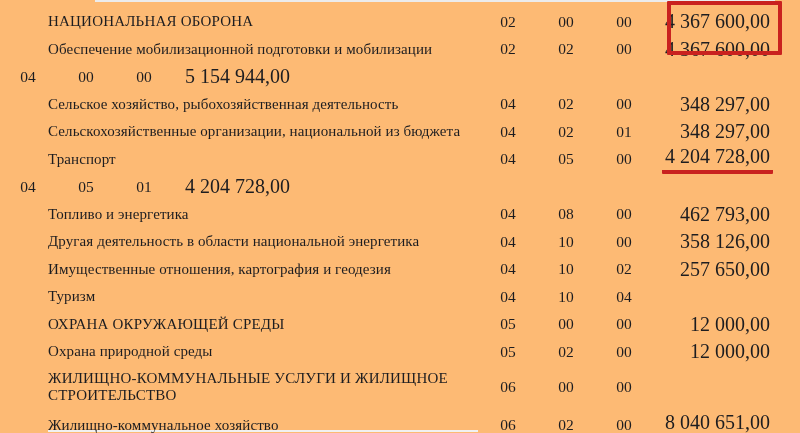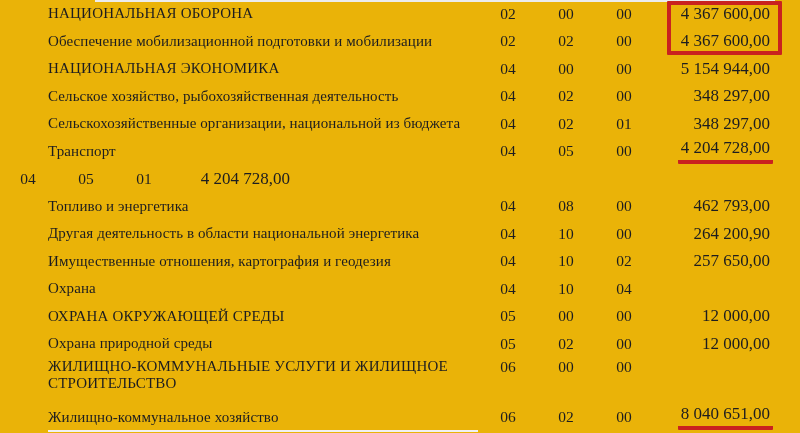--- a/index.html
+++ b/index.html
@@ -1,51 +1,51 @@
 <!DOCTYPE html>
 <html><head>
 <meta charset="utf-8">
 <style>
   * { margin: 0; padding: 0; box-sizing: border-box; }
   html, body { background: #ffffff; }
   .page {
     position: relative;
     width: 800px;
     height: 433px;
-    background: #eab308;
+    background: #fdba74;
     overflow: hidden;
     font-family: "Liberation Serif", "DejaVu Serif", serif;
     color: #1d1d20;
-    padding-top: 0;
+    padding-top: 8px;
   }
   .rows { position: relative; z-index: 1; }
   .row {
     display: flex;
     height: 27.5px;
     align-items: center;
   }
   .row.two {
     height: 46px;
-    align-items: flex-start;
+    align-items: center;
     padding-bottom: 3px;
   }
   .c-label {
     width: 480px;
     padding-left: 48px;
     font-size: 15px;
     line-height: 17px;
     letter-spacing: 0.1px;
     white-space: nowrap;
   }
   .row.two .c-label { white-space: normal; }
   .row.section .c-label { letter-spacing: 0.2px; }
   .c-rz  { width: 56px;  text-align: center; font-size: 15.5px; }
   .c-pr  { width: 60px;  text-align: center; font-size: 15.5px; }
   .c-c3  { width: 56px;  text-align: center; font-size: 15.5px; }
-  .c-amt { width: 118px; text-align: right;  font-size: 17px; }
+  .c-amt { width: 118px; text-align: right;  font-size: 20px; }
   .amt-text { display: inline-block; }
   .amt-text.u-red {
     border-bottom: 4px solid #c9221f;
     padding: 0 3px 2px 3px;
     margin-right: -3px;
     border-radius: 1px;
   }
   .red-box {
     position: absolute;
     left: 667px;
@@ -92,21 +92,20 @@
       <div class="row">
     <div class="c-label">Обеспечение мобилизационной подготовки и мобилизации</div>
     <div class="c-rz">02</div>
     <div class="c-pr">02</div>
     <div class="c-c3">00</div>
     <div class="c-amt">
       <span class="amt-text">4 367 600,00</span>
     </div>
   </div>
       <div class="row section">
-    <div class="c-label">НАЦИОНАЛЬНАЯ ЭКОНОМИКА</div>
     <div class="c-rz">04</div>
     <div class="c-pr">00</div>
     <div class="c-c3">00</div>
     <div class="c-amt">
       <span class="amt-text">5 154 944,00</span>
     </div>
   </div>
       <div class="row">
     <div class="c-label">Сельское хозяйство, рыбохозяйственная деятельность</div>
     <div class="c-rz">04</div>
@@ -150,34 +149,34 @@
     <div class="c-amt">
       <span class="amt-text">462 793,00</span>
     </div>
   </div>
       <div class="row">
     <div class="c-label">Другая деятельность в области национальной энергетика</div>
     <div class="c-rz">04</div>
     <div class="c-pr">10</div>
     <div class="c-c3">00</div>
     <div class="c-amt">
-      <span class="amt-text">264 200,90</span>
+      <span class="amt-text">358 126,00</span>
     </div>
   </div>
       <div class="row">
     <div class="c-label">Имущественные отношения, картография и геодезия</div>
     <div class="c-rz">04</div>
     <div class="c-pr">10</div>
     <div class="c-c3">02</div>
     <div class="c-amt">
       <span class="amt-text">257 650,00</span>
     </div>
   </div>
       <div class="row">
-    <div class="c-label">Охрана</div>
+    <div class="c-label">Туризм</div>
     <div class="c-rz">04</div>
     <div class="c-pr">10</div>
     <div class="c-c3">04</div>
   </div>
       <div class="row section">
     <div class="c-label">ОХРАНА ОКРУЖАЮЩЕЙ СРЕДЫ</div>
     <div class="c-rz">05</div>
     <div class="c-pr">00</div>
     <div class="c-c3">00</div>
     <div class="c-amt">

